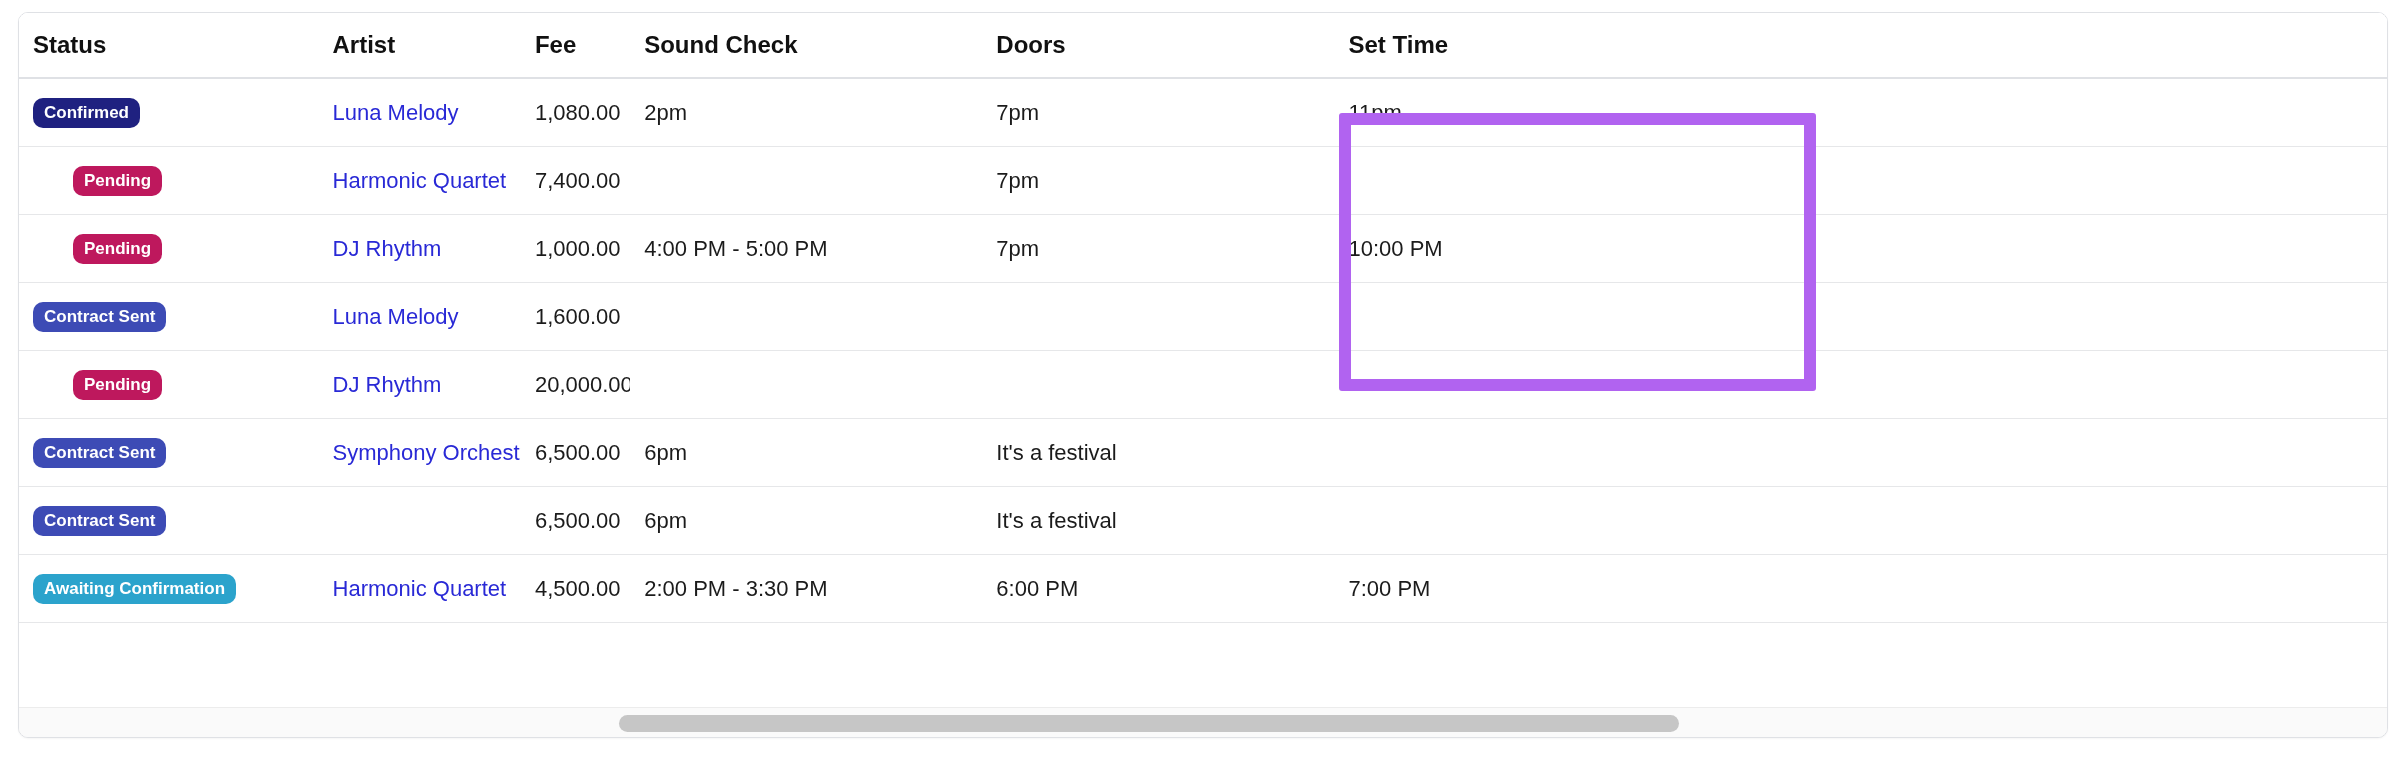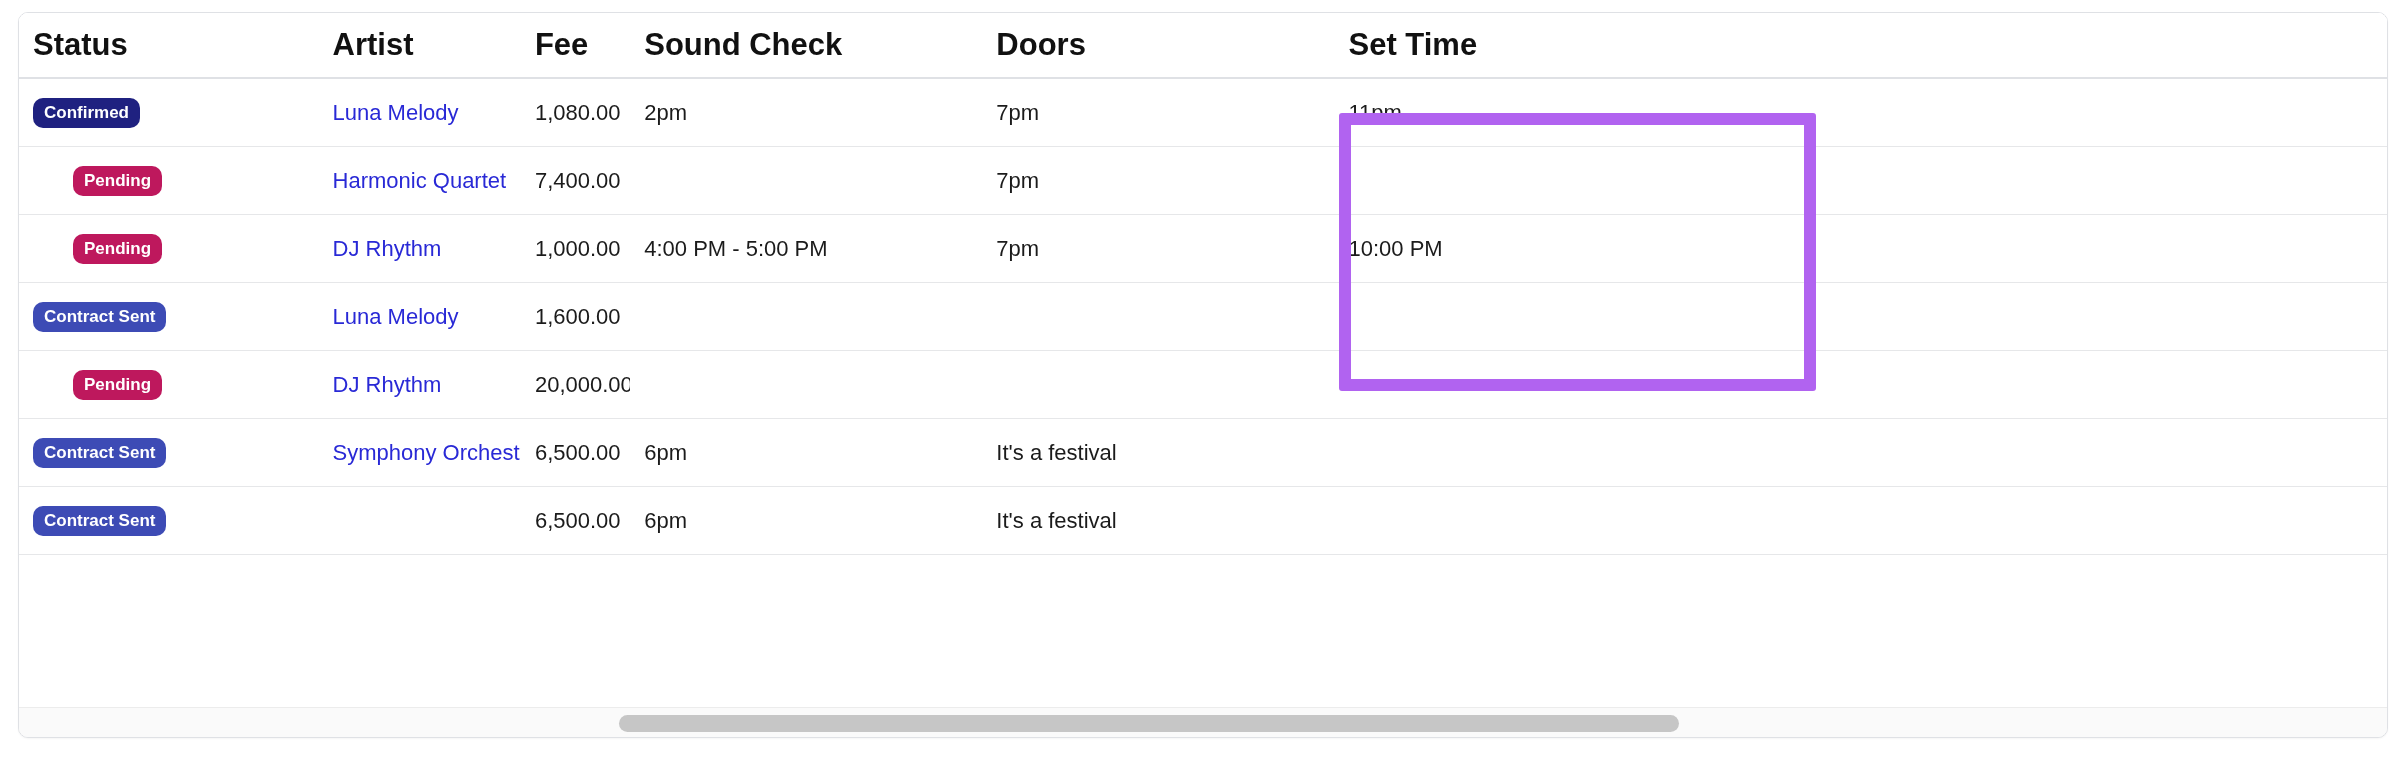--- a/index.html
+++ b/index.html
@@ -64,21 +64,21 @@
 
   table.bookings {
     width: 100%;
     border-collapse: collapse;
     table-layout: fixed;
     background: #ffffff;
   }
 
   table.bookings th {
     text-align: left;
-    font-size: 31px;
+    font-size: 24px;
     font-weight: bold;
     color: #111111;
     padding: 0 0 0 14px;
     height: 64px;
     vertical-align: middle;
     border-bottom: 2px solid #dfe1e5;
     background: #ffffff;
     white-space: nowrap;
   }
 
@@ -241,20 +241,28 @@
               <td></td>
             </tr>
             <tr>
               <td><span class="badge badge-contract-sent">Contract Sent</span></td>
               <td></td>
               <td>6,500.00</td>
               <td>6pm</td>
               <td>It's a festival</td>
               <td></td>
             </tr>
+            <tr>
+              <td><span class="badge badge-awaiting">Awaiting Confirmation</span></td>
+              <td><span class="artist-link">Harmonic Quartet</span></td>
+              <td>4,500.00</td>
+              <td>2:00 PM - 3:30 PM</td>
+              <td>6:00 PM</td>
+              <td>7:00 PM</td>
+            </tr>
           </tbody>
       </table>
 
       <div class="highlight-box"></div>
 
     </div>
 
     <div class="hscroll-track">
       <div class="hscroll-thumb"></div>
     </div>

